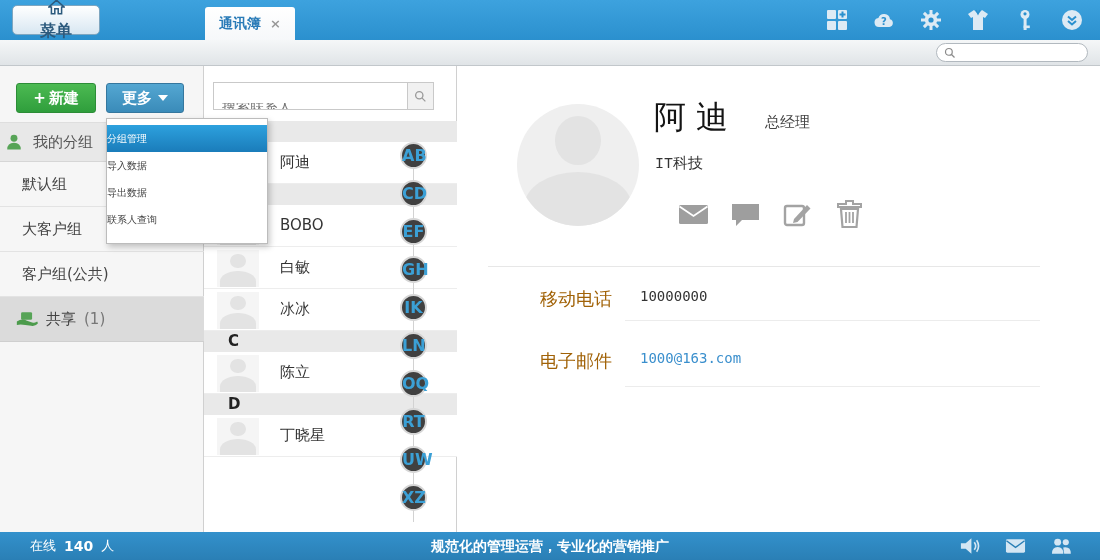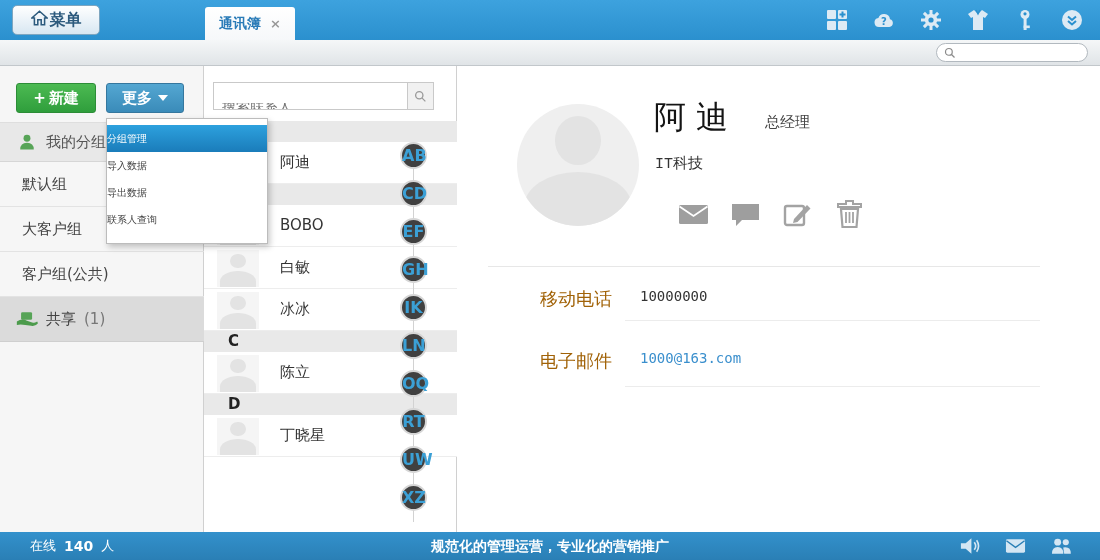--- a/index.html
+++ b/index.html
@@ -5,21 +5,21 @@
   html,body{margin:0;padding:0;}
   body{width:1100px;height:560px;position:relative;overflow:hidden;background:#fff;
        font-family:"DejaVu Sans","Liberation Sans",sans-serif;}
   *{box-sizing:border-box;}
 
   
   .topbar{position:absolute;left:0;top:0;width:1100px;height:40px;
           background:linear-gradient(#3da2de,#2b90ce);}
   .menu-btn{position:absolute;left:12px;top:5px;width:88px;height:30px;border:1px solid #7ea6c0;
             border-radius:5px;background:linear-gradient(#ffffff,#d8e7f2);color:#2c5a7d;
-            font-size:16px;font-weight:bold;display:flex;align-items:center;justify-content:center;gap:2px;cursor:pointer;}
+            font-size:16px;font-weight:bold;display:flex;align-items:center;justify-content:center;gap:2px;cursor:pointer;flex-direction:column;}
   .tab{position:absolute;top:7px;height:33px;border-radius:3px 3px 0 0;display:flex;
        align-items:center;justify-content:center;font-size:14px;cursor:pointer;}
   .tab-inactive{left:113px;width:84px;background:linear-gradient(#f0f0f0,#d3d7da);
                 color:#333;border:1px solid #bfc3c6;border-bottom:none;}
   .tab-active{left:205px;width:90px;background:linear-gradient(#ffffff,#f6f8fa);color:#2b7cb8;font-weight:bold;}
   .tab-close{margin-left:9px;color:#999;font-weight:bold;font-size:13px;cursor:pointer;}
   .topbar-icons{position:absolute;right:16px;top:8px;display:flex;gap:23px;align-items:center;}
   .tb-ic{width:24px;height:24px;cursor:pointer;}
 
   
@@ -33,21 +33,21 @@
   .sidebar{position:absolute;left:0;top:66px;width:204px;height:466px;background:#f6f6f6;border-right:1px solid #d0d0d0;}
   .btn-new{position:absolute;left:16px;top:17px;width:80px;height:30px;border:1px solid #2c8d37;border-radius:3px;
            background:linear-gradient(#4cba52,#2f9e3c);color:#fff;font-weight:bold;font-size:15px;
            display:flex;align-items:center;justify-content:center;gap:3px;cursor:pointer;}
   .btn-more{position:absolute;left:106px;top:17px;width:78px;height:30px;border:1px solid #35779e;border-radius:3px;
             background:linear-gradient(#54a7d2,#3a8bb9);color:#fff;font-weight:bold;font-size:15px;
             display:flex;align-items:center;justify-content:center;gap:6px;cursor:pointer;}
   .caret-down{width:0;height:0;border-left:5px solid transparent;border-right:5px solid transparent;border-top:6px solid #fff;}
   .group-header{position:absolute;left:0;top:56px;width:204px;height:40px;background:#e8e8e8;
                 border-top:1px solid #dedede;border-bottom:1px solid #d6d6d6;display:flex;align-items:center;
-                color:#555;font-size:15px;gap:10px;padding-left:18px;cursor:pointer;}
+                color:#555;font-size:15px;gap:10px;padding-left:5px;cursor:pointer;}
   .group-row{position:absolute;left:0;width:204px;height:45px;border-bottom:1px solid #e3e3e3;line-height:44px;
              padding-left:22px;font-size:15px;color:#444;cursor:pointer;}
   .group-shared{position:absolute;left:0;top:231px;width:204px;height:45px;background:#dbdbdb;border-bottom:1px solid #cfcfcf;
                 display:flex;align-items:center;font-size:15px;color:#444;gap:8px;padding-left:16px;cursor:pointer;}
   .shared-count{color:#777;}
 
   
   .dropdown{position:absolute;left:106px;top:118px;width:162px;background:#fff;border:1px solid #bcbcbc;
             box-shadow:2px 3px 6px rgba(0,0,0,.22);z-index:60;padding:6px 0 10px 0;}
   .dd-item{height:27px;line-height:27px;text-align:left;font-size:10px;color:#444;cursor:pointer;}

